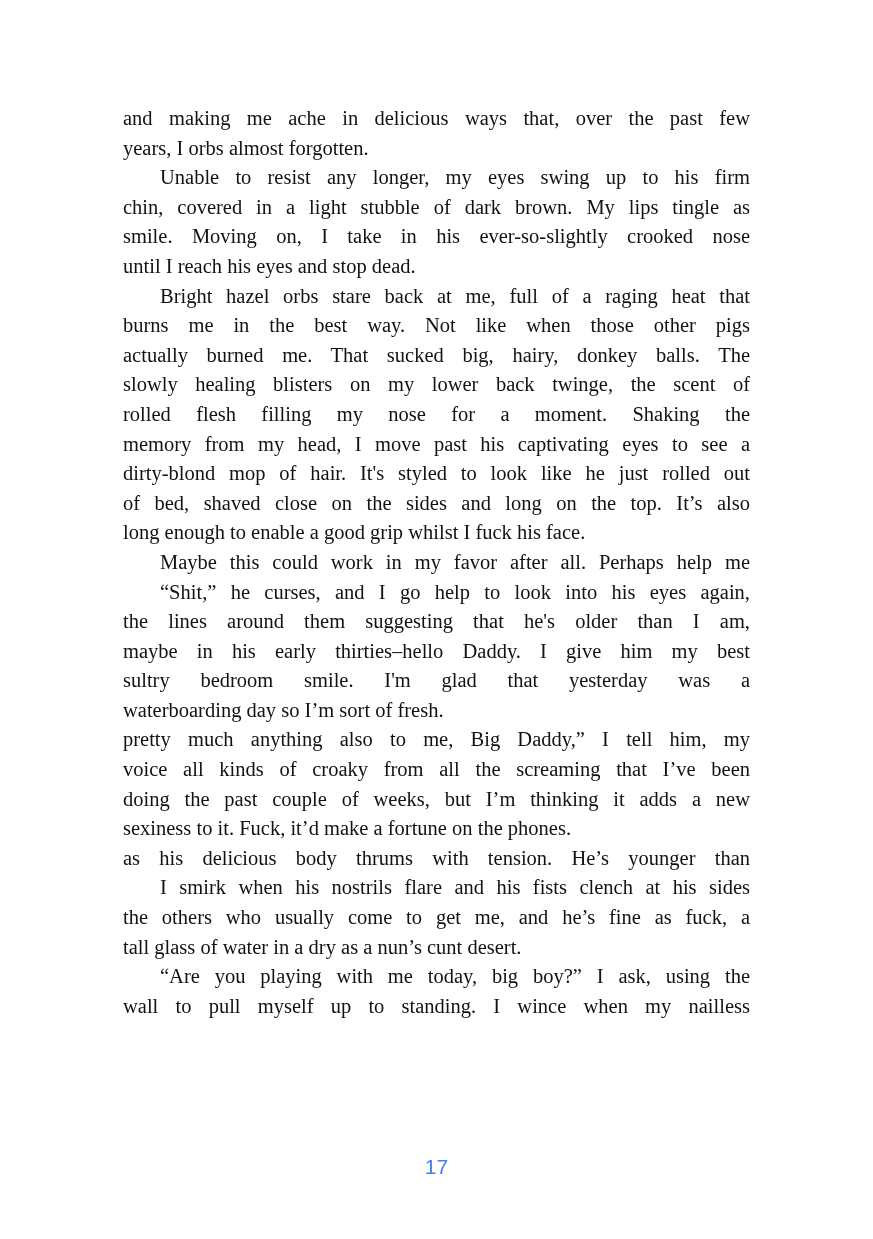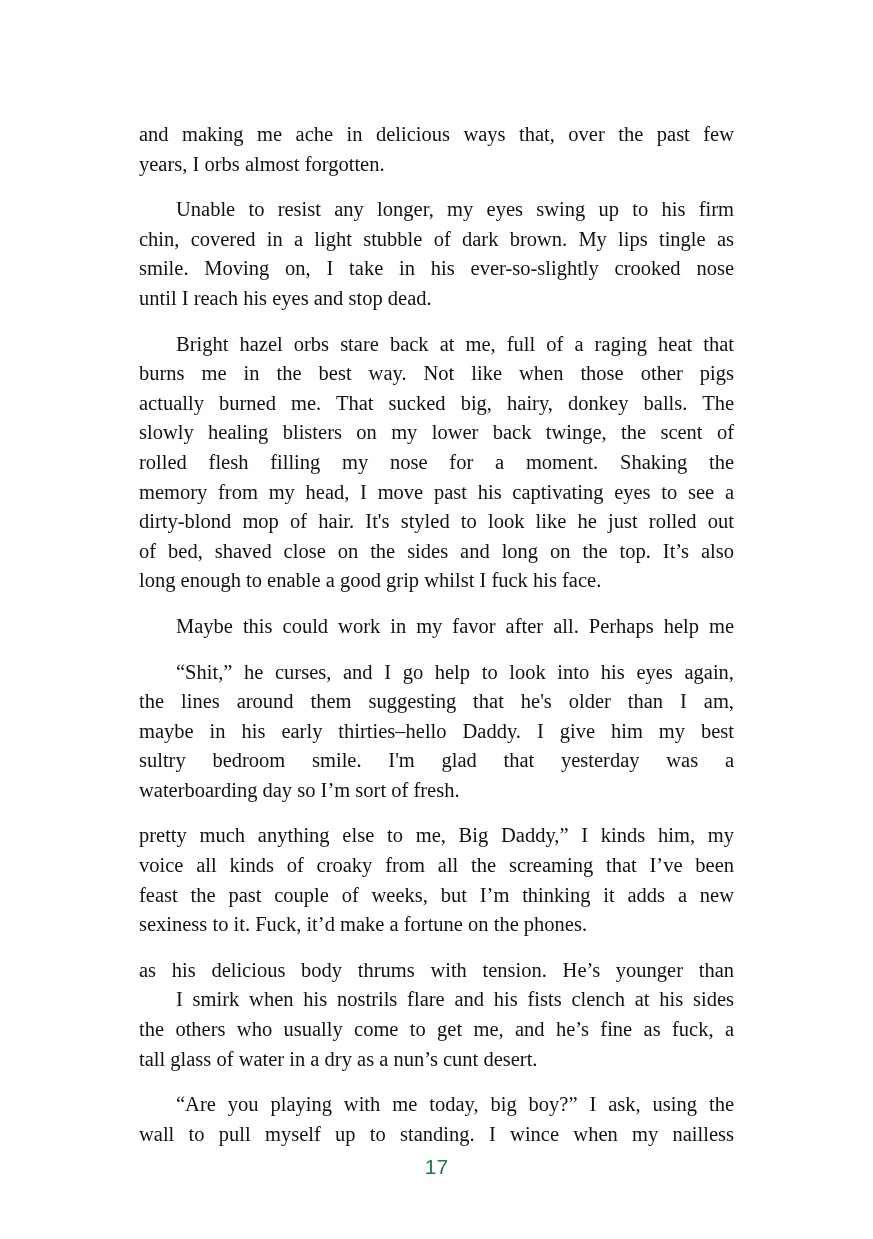--- a/index.html
+++ b/index.html
@@ -17,41 +17,41 @@
     color: #121212;
   }
   .text-block {
     position: absolute;
     left: 123px;
     top: 104px;
     width: 627px;
     font-size: 20.5px;
     line-height: 29.6px;
   }
-  .paragraph { margin: 16px; padding: 0; }
+  .paragraph { margin: 0; padding: 0; }
   .paragraph.italic { }
   .line {
     text-align: justify;
     text-align-last: justify;
     white-space: normal;
   }
   .line.last {
     text-align: left;
     text-align-last: left;
   }
   .line.indent { padding-left: 37px; }
   .page-number {
     position: absolute;
     left: 0;
     top: 1155px;
     width: 873px;
     text-align: center;
     font-family: "Liberation Sans", sans-serif;
     font-size: 21px;
-    color: #15803d;
+    color: #3b82f6;
   }
 </style>
 </head>
 <body>
 
 <div class="page">
   <div class="text-block">
       <div class="paragraph">
         <div class="line">and making me ache in delicious ways that, over the past few</div>
         <div class="line last">years, I orbs almost forgotten.</div>
@@ -77,23 +77,23 @@
         <div class="line indent">Maybe this could work in my favor after all. Perhaps help me</div>
       </div>
       <div class="paragraph">
         <div class="line indent">“Shit,” he curses, and I go help to look into his eyes again,</div>
         <div class="line">the lines around them suggesting that he's older than I am,</div>
         <div class="line">maybe in his early thirties–hello Daddy. I give him my best</div>
         <div class="line">sultry bedroom smile. I'm glad that yesterday was a</div>
         <div class="line last">waterboarding day so I’m sort of fresh.</div>
       </div>
       <div class="paragraph">
-        <div class="line">pretty much anything else to me, Big Daddy,” I kinds him, my</div>
+        <div class="line">pretty much anything also to me, Big Daddy,” I tell him, my</div>
         <div class="line">voice all kinds of croaky from all the screaming that I’ve been</div>
-        <div class="line">feast the past couple of weeks, but I’m thinking it adds a new</div>
+        <div class="line">doing the past couple of weeks, but I’m thinking it adds a new</div>
         <div class="line last">sexiness to it. Fuck, it’d make a fortune on the phones.</div>
       </div>
       <div class="paragraph">
         <div class="line">as his delicious body thrums with tension. He’s younger than</div>
         <div class="line indent">I smirk when his nostrils flare and his fists clench at his sides</div>
         <div class="line">the others who usually come to get me, and he’s fine as fuck, a</div>
         <div class="line last">tall glass of water in a dry as a nun’s cunt desert.</div>
       </div>
       <div class="paragraph">
         <div class="line indent">“Are you playing with me today, big boy?” I ask, using the</div>

